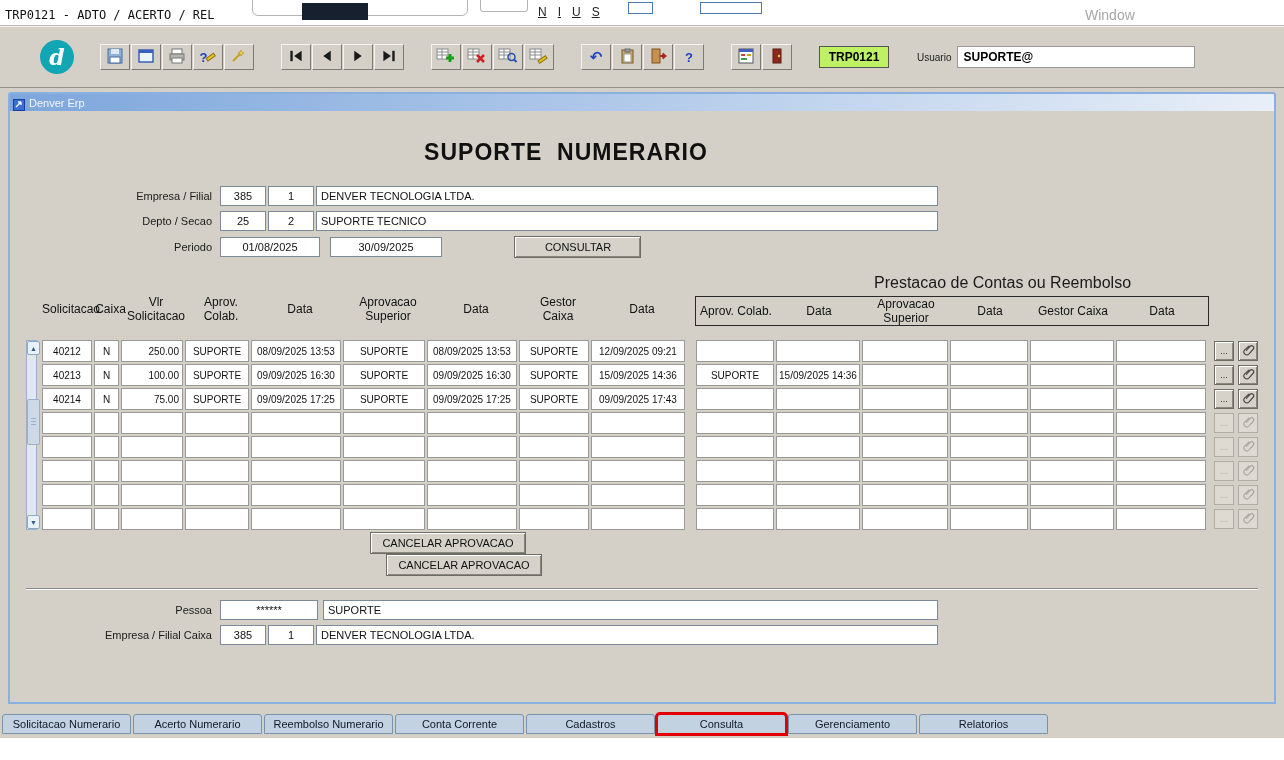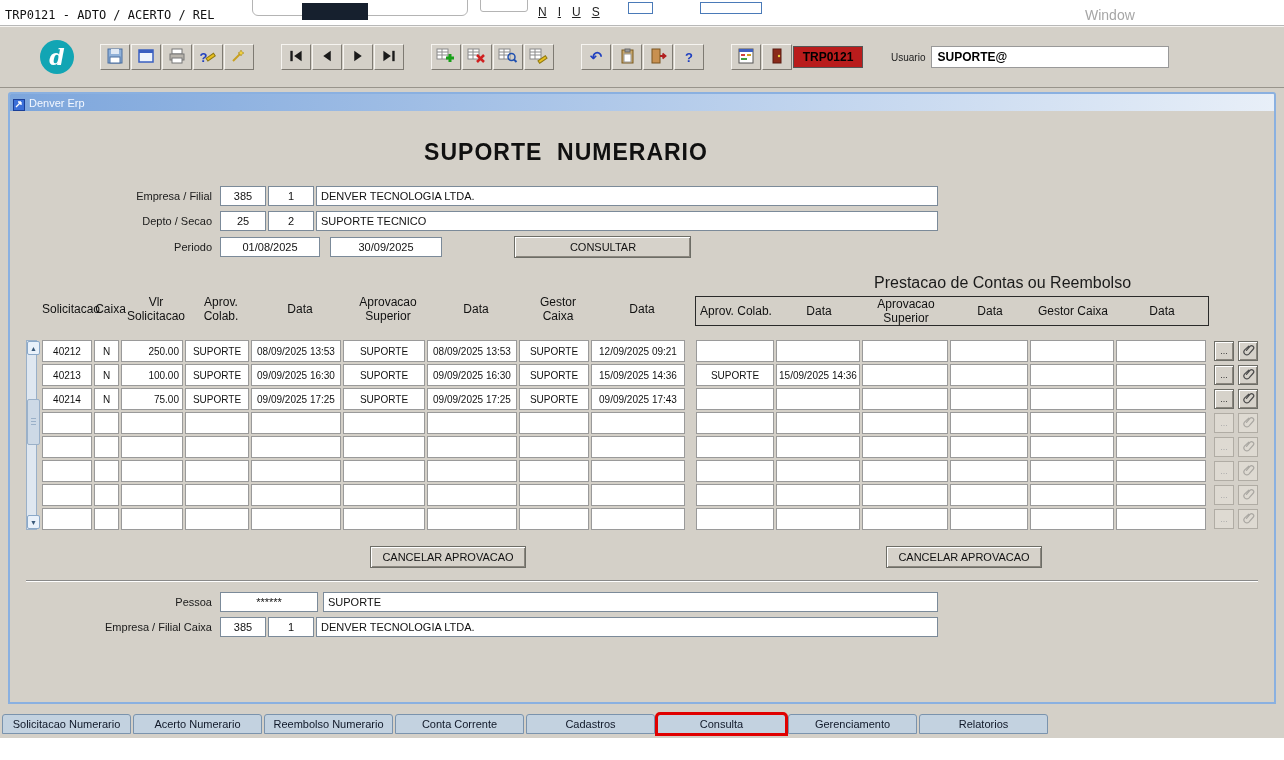--- a/index.html
+++ b/index.html
@@ -31,21 +31,21 @@
   .logo { width:34px; height:34px; margin-left:40px; border-radius:50%;
     background:#12a5b4; color:#fff; display:flex; align-items:center;
     justify-content:center; font:italic bold 22px "DejaVu Serif", serif; }
   .tgroup { display:flex; margin-left:26px; }
   .tbtn { width:30px; height:26px; margin-right:1px; background:#d4d0c8;
     border:1px solid; border-color:#f6f4f0 #7e7a72 #7e7a72 #f6f4f0;
     display:flex; align-items:center; justify-content:center; position:relative;
     padding:0; cursor:pointer; }
   .tbtn .q { font:bold 13px "Liberation Sans", sans-serif; color:#2040c0; }
   .tbtn .undo { font:bold 15px "DejaVu Sans", sans-serif; color:#2040c0; }
-  .code-box { width:70px; height:22px; background:#b91c1c;
+  .code-box { margin-left:26px; width:70px; height:22px; background:#bef264;
     border:1px solid #555; font:bold 12px "Liberation Sans", sans-serif;
     display:flex; align-items:center; justify-content:center; }
   .user-label { margin-left:28px; font-size:10px; color:#222; }
   .user-box { margin-left:6px; width:238px; height:22px; background:#fff;
     border:1px solid #999; font:bold 12px "Liberation Sans", sans-serif;
     display:flex; align-items:center; padding-left:5px; }
 
   
   .win { margin:4px 8px 0 8px; height:612px; border:2px solid #8ab0e0;
     border-radius:3px 3px 0 0; background:#d4d0c8; }
@@ -64,21 +64,21 @@
   .form-area { margin-top:20px; }
   .frow { display:flex; align-items:center; margin-bottom:5px; }
   .flabel { width:186px; text-align:right; margin-right:8px; font-size:11px; color:#1a1a1a; }
   .fld { background:#fff; border:1px solid #7b8a99; height:20px; font-size:11px;
     color:#111; display:flex; align-items:center; padding:0 4px; }
   .fld.center { justify-content:center; }
   .w-num { width:108px; } .w-code { width:46px; margin-right:2px; }
   .w-name { width:622px; } .w-date1 { width:100px; margin-right:10px; } .w-date2 { width:112px; }
   .btn { background:#d6d2ca; border:1px solid #6d6d66; box-shadow:inset 1px 1px 0 #fff, inset -1px -1px 0 #8a867e;
     font-size:11px; color:#111; padding:4px 18px; cursor:pointer; }
-  .consultar { margin-left:72px; width:177px;padding-left:19px; }
+  .consultar { margin-left:72px; width:127px;padding-left:19px; }
 
   
   .grid-block { margin-top:16px; position:relative; }
   .g2label { margin-left:848px; font-size:16px; color:#1a1a1a; margin-bottom:4px; }
   .hdr-row { display:flex; margin-left:20px; align-items:stretch; }
   .hg1 { display:flex; gap:2px; }
   .hg2 { display:flex; gap:2px; border:1px solid #2a2a2a; padding:1px; margin-left:6px; }
   .hcell { font-size:12px; color:#111; display:flex; align-items:center;
     justify-content:center; height:26px; text-align:center; }
   .grid-area { display:flex; margin-top:14px;align-items:flex-end; }
@@ -102,21 +102,21 @@
   .c9{width:78px}.c10{width:84px}.c11{width:86px}.c12{width:78px}.c13{width:84px}.c14{width:90px}
   .grow .c9 { margin-left:9px; }
   .rowbtn { width:20px; height:20px; margin-left:2px; background:#d6d2ca;
     border:1px solid #6d6d66; box-shadow:inset 1px 1px 0 #fff, inset -1px -1px 0 #8a867e;
     font-size:9px; color:#333; display:flex; align-items:center; justify-content:center;
     padding:0; cursor:pointer; }
   .rowbtn.more { margin-left:6px; }
   .rowbtn.dis { color:#aaa; box-shadow:none; border-color:#b0aca4; background:#dedad2; }
   .rowbtn.dis svg { opacity:0.35; }
 
-  .cancel-row { display:flex; margin-top:16px; }
+  .cancel-row { display:flex; margin-top:2px;flex-direction:column; }
   .cancel1 { margin-left:344px; width:156px; padding:4px 0; }
   .cancel2 { margin-left:360px; width:156px; padding:4px 0; }
 
   .hr { margin:12px 0 10px 0; border-top:1px solid #8a8a8a; border-bottom:1px solid #ffffff; }
 
   .w-pess { width:98px; margin-right:5px; } .w-pname { width:615px; }
 
   
   .tabbar { display:flex; margin:10px 0 0 2px; }
   .tab { width:129px; height:20px; margin-right:2px; background:#c3d2e0;

